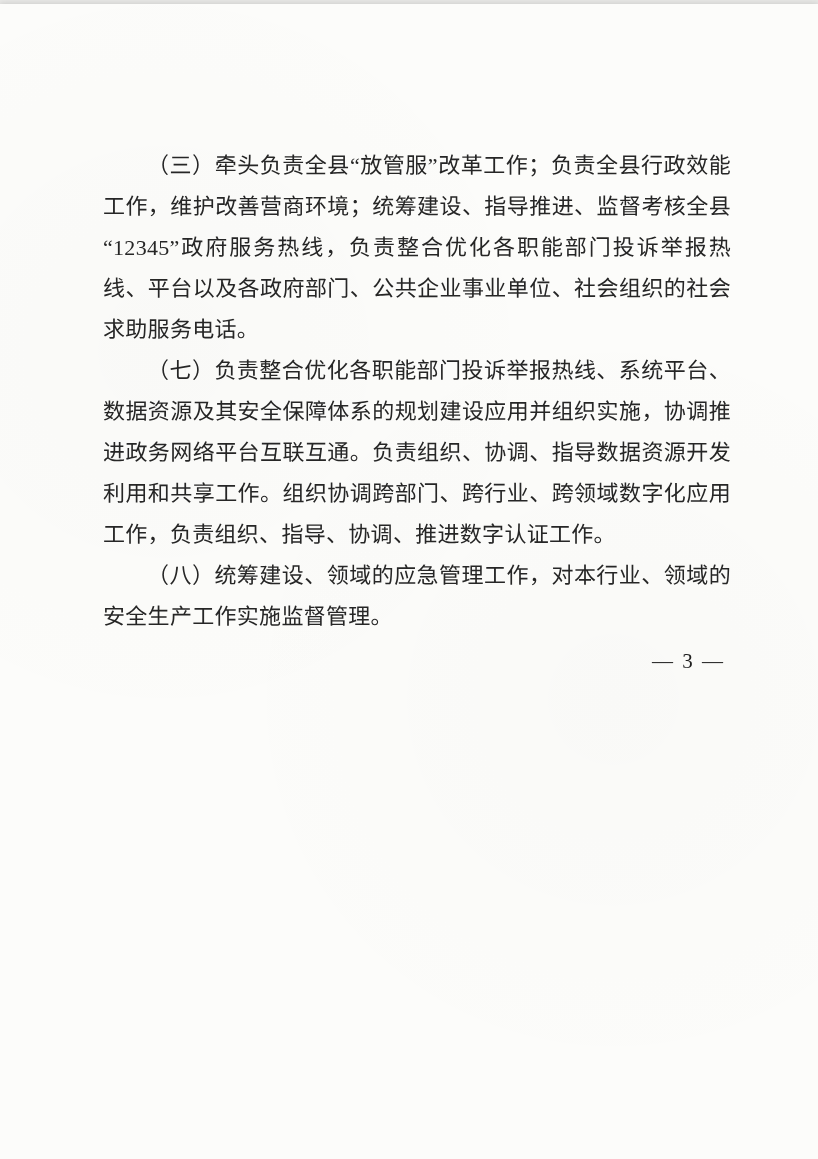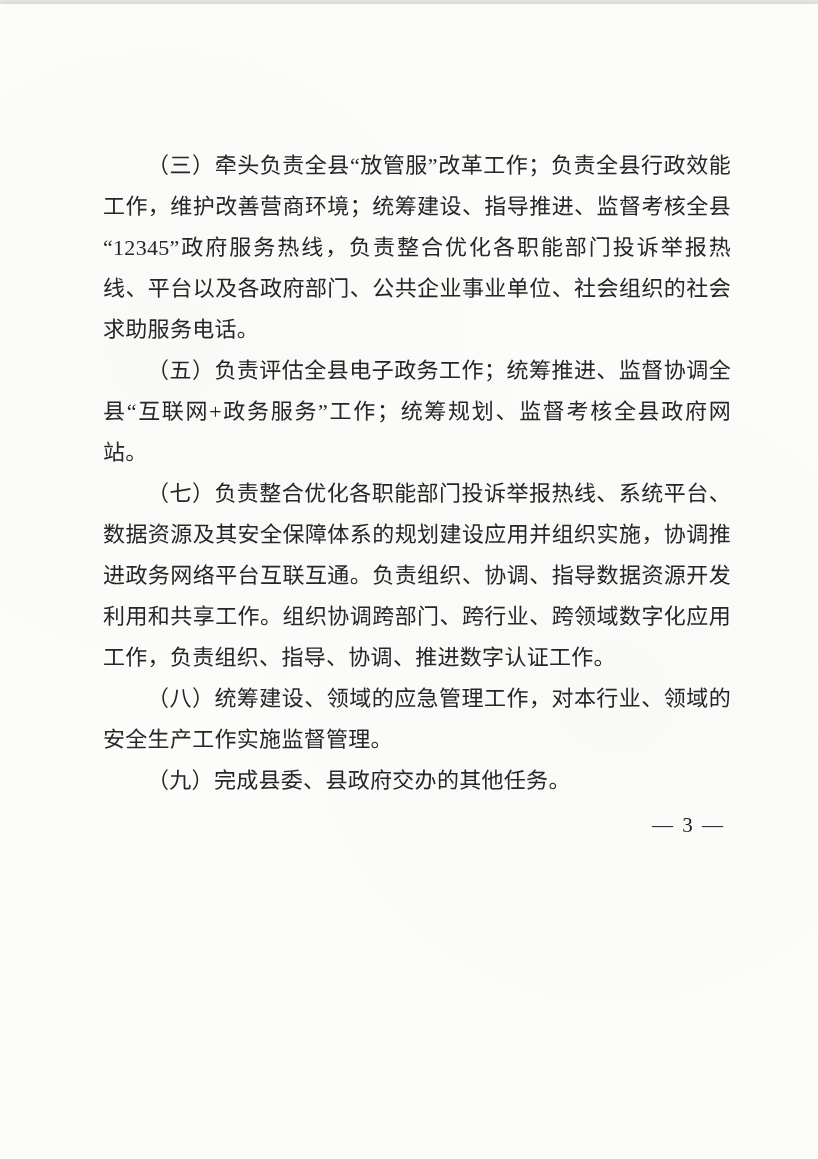--- a/index.html
+++ b/index.html
@@ -52,19 +52,17 @@
     color: #1f1f1f;
     letter-spacing: 2px;
   }
 </style>
 </head>
 <body>
 
 <div class="scan-page">
   <div class="doc-body">
     <p class="para">（三）牵头负责全县“放管服”改革工作；负责全县行政效能工作，维护改善营商环境；统筹建设、指导推进、监督考核全县“12345”政府服务热线，负责整合优化各职能部门投诉举报热线、平台以及各政府部门、公共企业事业单位、社会组织的社会求助服务电话。</p>
-    <p class="para">（五）负责评估全县电子政务工作；统筹推进、监督协调全县“互联网+政务服务”工作；统筹规划、监督考核全县政府网站。</p>
     <p class="para">（七）负责整合优化各职能部门投诉举报热线、系统平台、数据资源及其安全保障体系的规划建设应用并组织实施，协调推进政务网络平台互联互通。负责组织、协调、指导数据资源开发利用和共享工作。组织协调跨部门、跨行业、跨领域数字化应用工作，负责组织、指导、协调、推进数字认证工作。</p>
     <p class="para">（八）统筹建设、领域的应急管理工作，对本行业、领域的安全生产工作实施监督管理。</p>
-    <p class="para">（九）完成县委、县政府交办的其他任务。</p>
     <div class="page-number">— 3 —</div>
   </div>
 </div>
 
 </body></html>

